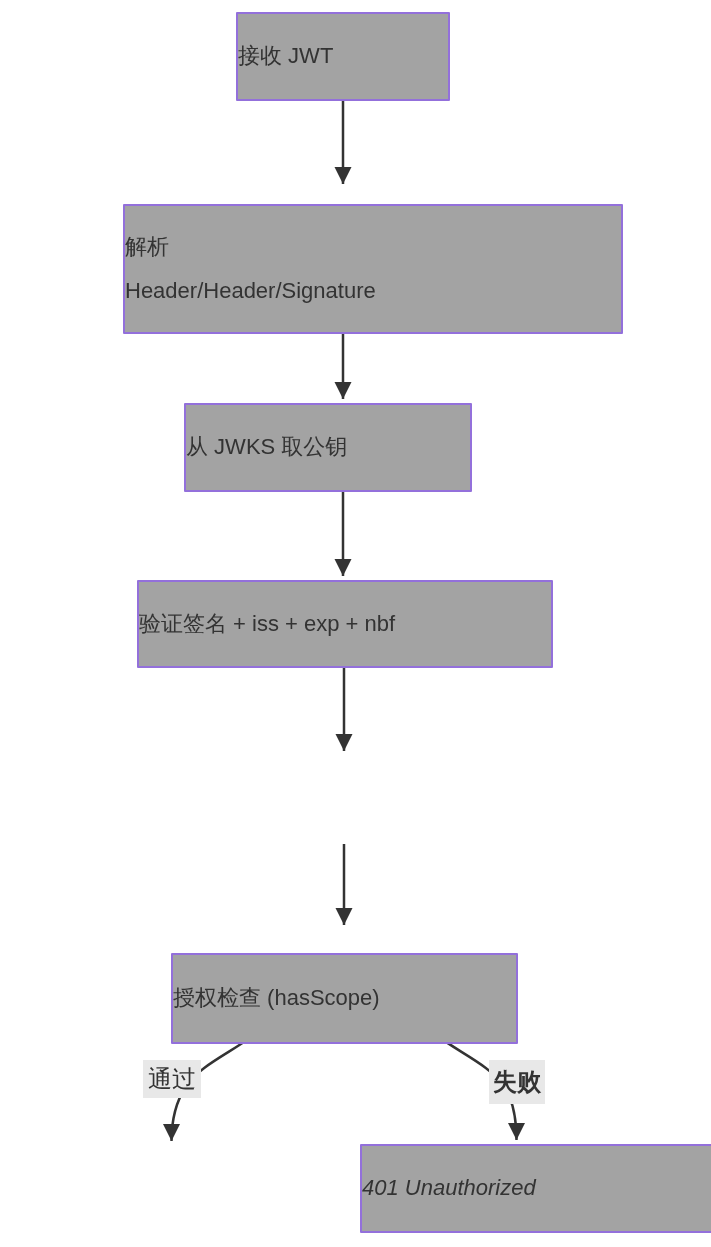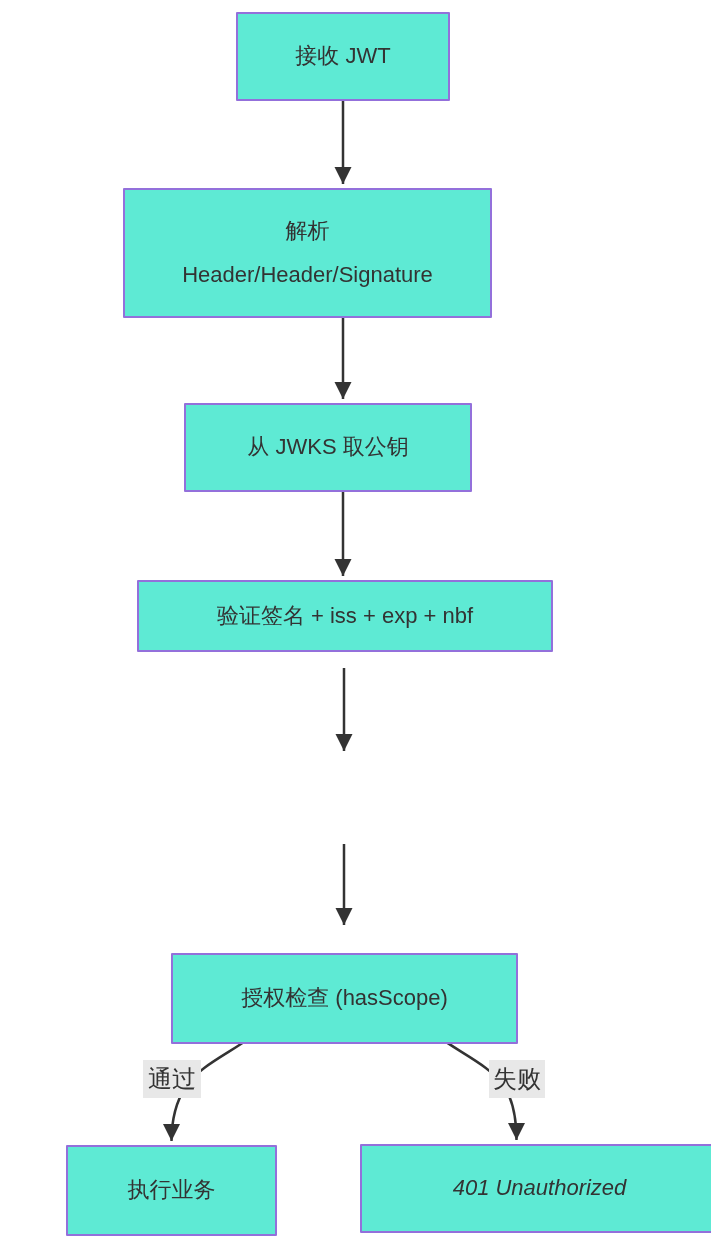--- a/index.html
+++ b/index.html
@@ -18,56 +18,56 @@
   .edges-svg {
     position: absolute;
     left: 0;
     top: 0;
     width: 711px;
     height: 1247px;
   }
   .node {
     position: absolute;
     box-sizing: border-box;
-    background: #5eead4;
+    background: #a3a3a3;
     border: 2px solid #9370DB;
     border-radius: 1px;
     color: #333333;
     font-size: 22px;
     display: flex;
     flex-direction: column;
-    align-items: center;
+    align-items: flex-start;
     justify-content: center;
     text-align: center;
     line-height: 1.3;
   }
   .node .line { display: block; }
   #node-parse .line { line-height: 44px; }
   .edge-label {
     position: absolute;
     box-sizing: border-box;
     background: #e8e8e8;
     color: #333333;
     font-size: 24px;
     display: flex;
     align-items: center;
     justify-content: center;
     text-align: center;
   }
   
   #node-receive      { left: 236px; top: 12px;   width: 214px; height: 89px;  }
-  #node-parse        { left: 123px; top: 188px;  width: 369px; height: 130px; }
+  #node-parse        { left: 123px; top: 204px;  width: 500px; height: 130px; }
   #node-jwks         { left: 184px; top: 403px;  width: 288px; height: 89px;  }
-  #node-verify       { left: 137px; top: 580px;  width: 416px; height: 72px;  }
+  #node-verify       { left: 137px; top: 580px;  width: 416px; height: 88px;  }
   #node-claims       { left: 146px; top: 755px;  width: 396px; height: 89px;  }
   #node-authz        { left: 171px; top: 929px;  width: 347px; height: 91px; margin-top: 24px;  }
   #node-business     { left: 66px;  top: 1145px; width: 211px; height: 91px;  }
   #node-unauthorized { left: 360px; top: 1144px; width: 359px; height: 89px; font-style: italic;  }
   #edge-label-pass   { left: 143px; top: 1060px; width: 58px;  height: 38px;  }
-  #edge-label-fail   { left: 489px; top: 1060px; width: 56px;  height: 38px;  }
+  #edge-label-fail   { left: 489px; top: 1060px; width: 56px;  height: 44px; font-weight: bold;  }
 </style>
 </head>
 <body>
 
 <div class="canvas">
 
   <svg class="edges-svg" viewBox="0 0 711 1247" xmlns="http://www.w3.org/2000/svg">
     <defs>
       <marker id="arrowhead" viewBox="0 0 10 10" refX="10" refY="5" markerWidth="7" markerHeight="7" orient="auto-start-reverse">
         <path d="M0,0 L10,5 L0,10 z" fill="#333333"></path>
@@ -97,23 +97,20 @@
 
   <div class="node" id="node-verify">
     <span class="line">验证签名 + iss + exp + nbf</span>
   </div>
 
 
   <div class="node" id="node-authz">
     <span class="line">授权检查 (hasScope)</span>
   </div>
 
-  <div class="node" id="node-business">
-    <span class="line">执行业务</span>
-  </div>
 
   <div class="node" id="node-unauthorized">
     <span class="line">401 Unauthorized</span>
   </div>
 
   <div class="edge-label" id="edge-label-pass">通过</div>
 
   <div class="edge-label" id="edge-label-fail">失败</div>
 
 </div>

